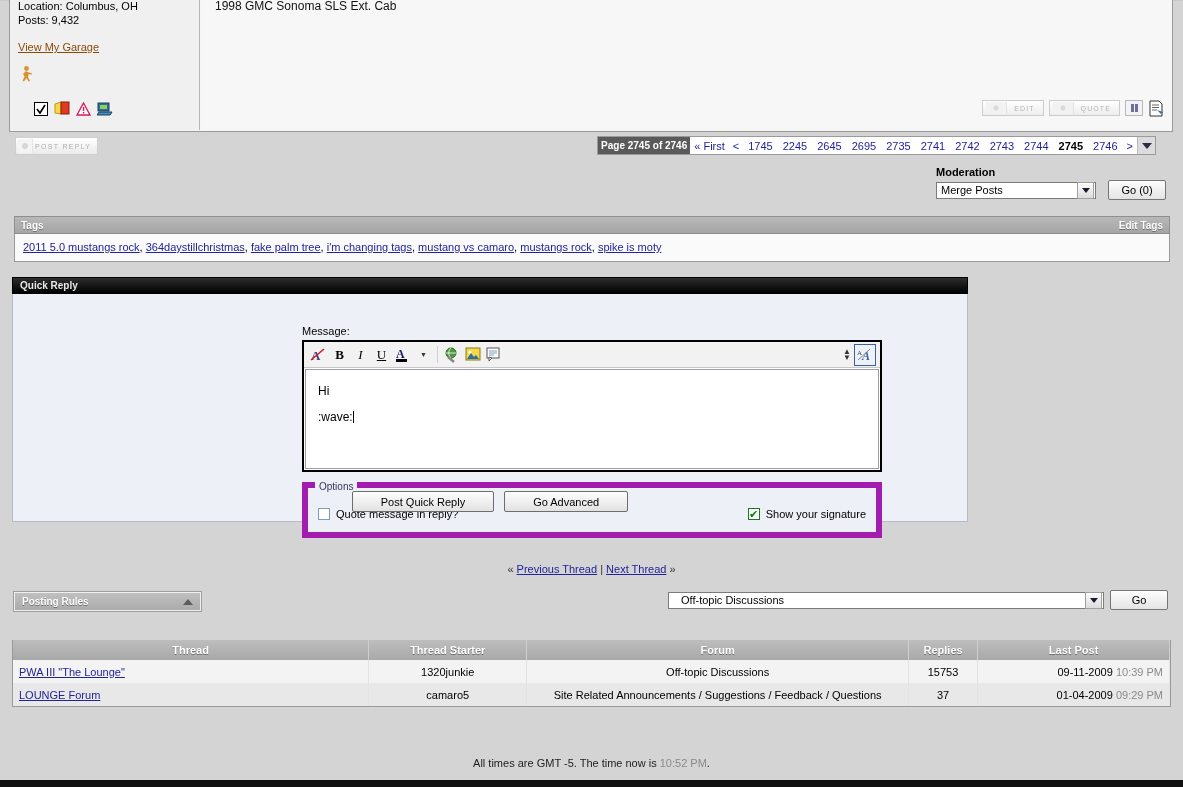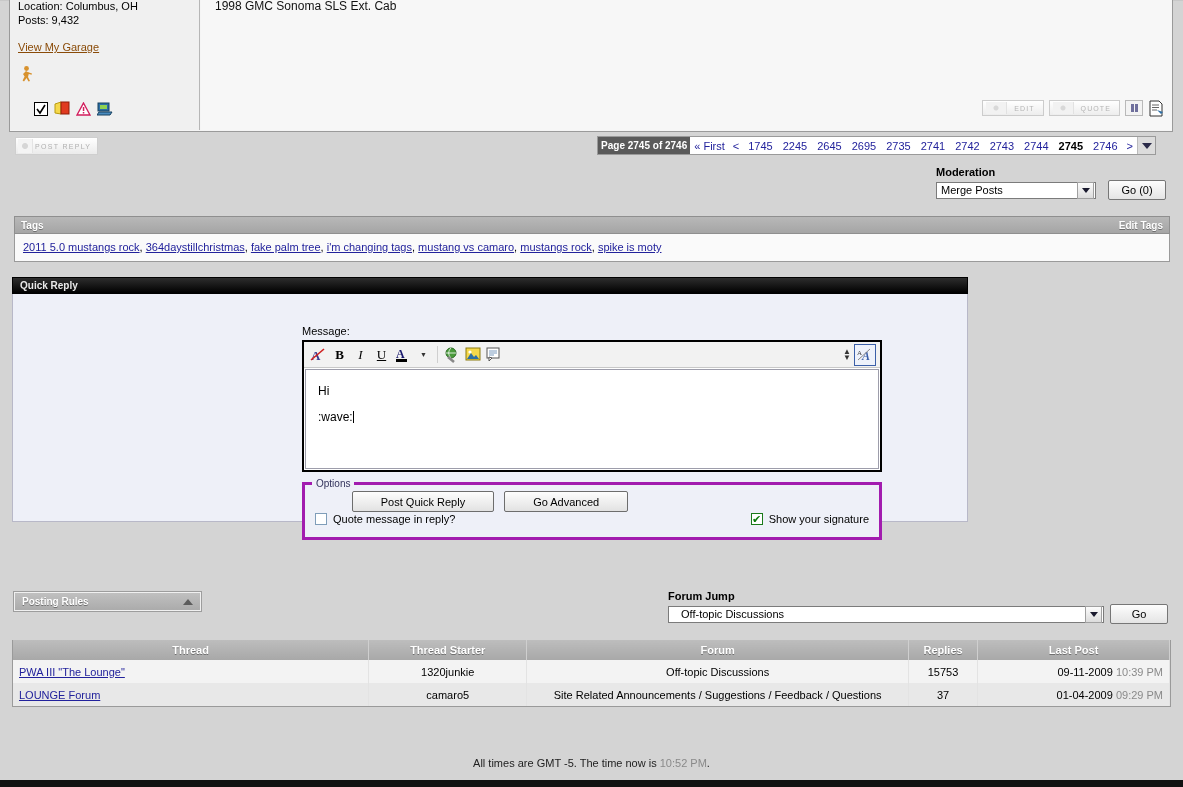--- a/index.html
+++ b/index.html
@@ -93,22 +93,22 @@
   .tbtn{width:21px;height:20px;display:flex;align-items:center;justify-content:center;
      font-size:13px;}
   .tsep{width:1px;height:17px;background:#cfcfcf;margin:0 3px;}
   .tb-right{position:absolute;right:4px;display:flex;align-items:center;gap:3px;}
   .updown{display:flex;flex-direction:column;align-items:center;line-height:6px;font-size:8px;color:#333;}
   .aicon-box{width:20px;height:20px;border:1px solid #3b5fa8;background:#eef2fb;
      display:flex;align-items:center;justify-content:center;}
   .ed-area{height:100px;background:#fff;padding:8px 0 0 12px;box-sizing:border-box;
      font-size:12px;color:#000;line-height:26px;border:1px solid #9d9dab;margin:1px;}
   .caret{display:inline-block;width:1px;height:12px;background:#000;vertical-align:-2px;}
-  .options{margin-top:10px;border:3px solid #a21caf;width:580px;box-sizing:border-box;
-     padding:28px 10px 12px 10px;position:relative;background:#eef0f8;}
+  .options{margin-top:10px;border:6px solid #a21caf;width:580px;box-sizing:border-box;
+     padding:20px 10px 12px 10px;position:relative;background:#eef0f8;}
   .options-lg{position:absolute;left:7px;top:-7px;background:#eef0f8;padding:0 4px;
      font-size:10px;color:#33335c;}
   .opt-row{display:flex;justify-content:space-between;align-items:center;}
   .cb{display:flex;align-items:center;gap:6px;font-size:11px;}
   .box{width:12px;height:12px;border:1px solid #7f9db9;background:#fff;box-sizing:border-box;
      display:flex;align-items:center;justify-content:center;}
   .box.checked{border:1px solid #1a7a1a;color:#0a7a0a;font-size:11px;line-height:10px;}
   .qr-buttons{position:absolute;left:0;right:0;bottom:9px;display:flex;justify-content:center;gap:10px;}
   .btn{height:19px;border:1px solid #6d6d6d;border-radius:2px;background:linear-gradient(#fdfdfd,#e2e2e2);
      font-size:11px;display:flex;align-items:center;justify-content:center;padding:0 28px;color:#000;}
@@ -360,28 +360,34 @@
         </div>
       </div>
 
       <div class="qr-buttons">
         <div class="btn">Post Quick Reply</div>
         <div class="btn">Go Advanced</div>
       </div>
     </div>
   </div>
 
+  <div class="threadnav">
+    <span>«</span>
+    <a href="#">Previous Thread</a>
+    <span>|</span>
+    <a href="#">Next Thread</a>
+    <span>»</span>
+  </div>
 
   <div class="posting-rules">
     <span>Posting Rules</span>
     <span class="pr-tri"></span>
   </div>
 
   <div class="forumjump">
-    <div class="fj-label">Forum Jump</div>
     <div class="fj-row">
       <div class="selectbox fj-select">
         <span class="val">Off-topic Discussions</span>
         <span class="arrow">
             <span class="tri"></span>
           </span>
       </div>
       <div class="gobtn">Go</div>
     </div>
   </div>

